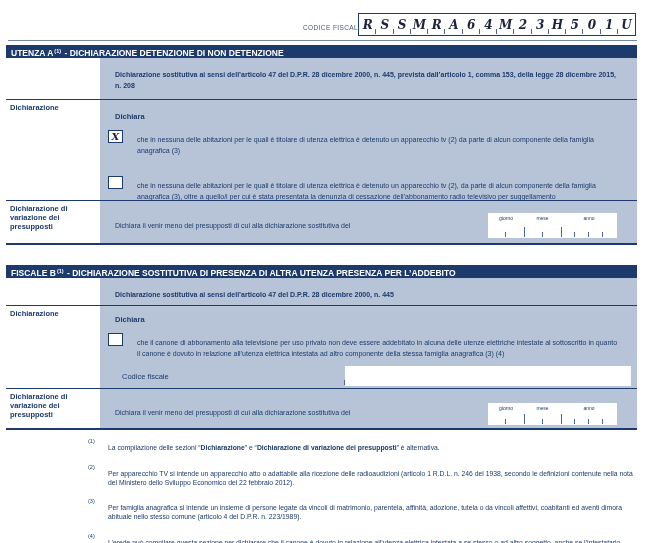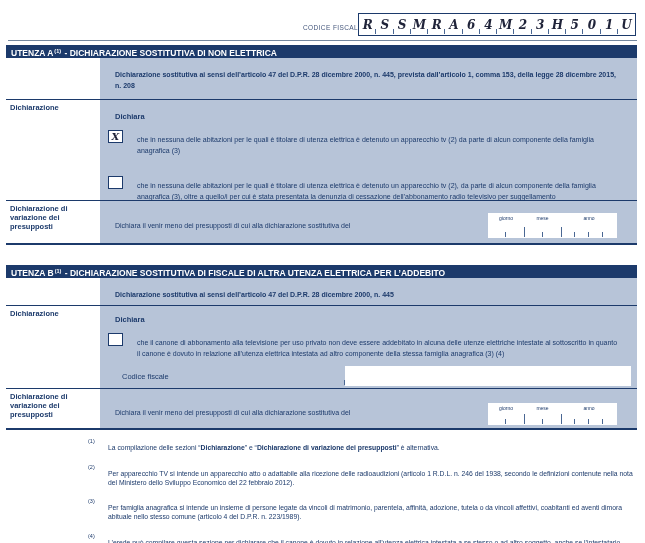--- a/index.html
+++ b/index.html
@@ -75,21 +75,21 @@
       <span class="cell">3</span>
       <span class="cell">H</span>
       <span class="cell">5</span>
       <span class="cell">0</span>
       <span class="cell">1</span>
       <span class="cell">U</span>
     </div>
   <div class="topline"></div>
 
   <section class="quadro" id="quadro-a">
-    <div class="qheader"><span>UTENZA A</span><span class="sup">(1)</span> <span>- DICHIARAZIONE SOSTITUTIVA DI NON ELETTRICA</span></div>
+    <div class="qheader"><span>UTENZA A</span><span class="sup">(1)</span> <span>- DICHIARAZIONE DETENZIONE DI NON DETENZIONE</span></div>
 
     <div class="qrow" style="height:41px">
       <div class="qleft"></div>
       <div class="qmain">
         <p class="intro-text">Dichiarazione sostitutiva ai sensi dell’articolo 47 del D.P.R. 28 dicembre 2000, n. 445, prevista dall’articolo 1, comma 153, della legge 28 dicembre 2015, n. 208</p>
       </div>
     </div>
 
     <div class="qrow bt" style="height:101px">
       <div class="qleft">Dichiarazione</div>
@@ -135,21 +135,21 @@
                 <span class="cell"></span>
                 <span class="cell"></span>
               </div>
           </div>
         </div>
       </div>
     </div>
   </section>
 
   <section class="quadro" id="quadro-b">
-    <div class="qheader"><span>UTENZA B</span><span class="sup">(1)</span> <span>- DICHIARAZIONE SOSTITUTIVA DI FISCALE DI ALTRA UTENZA ELETTRICA PER L’ADDEBITO</span></div>
+    <div class="qheader"><span>FISCALE B</span><span class="sup">(1)</span> <span>- DICHIARAZIONE SOSTITUTIVA DI PRESENZA DI ALTRA UTENZA PRESENZA PER L’ADDEBITO</span></div>
 
     <div class="qrow" style="height:27px">
       <div class="qleft"></div>
       <div class="qmain">
         <p class="intro-text">Dichiarazione sostitutiva ai sensi dell’articolo 47 del D.P.R. 28 dicembre 2000, n. 445</p>
       </div>
     </div>
 
     <div class="qrow bt" style="height:83px">
       <div class="qleft">Dichiarazione</div>

